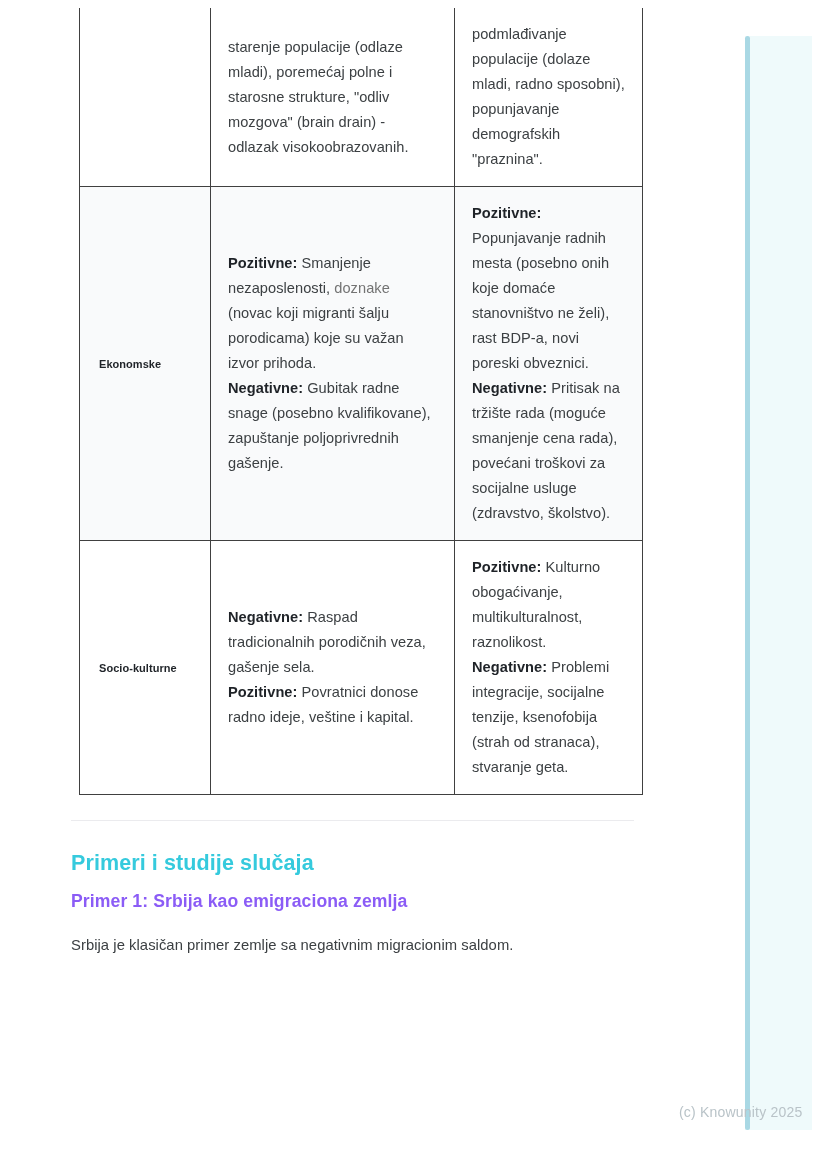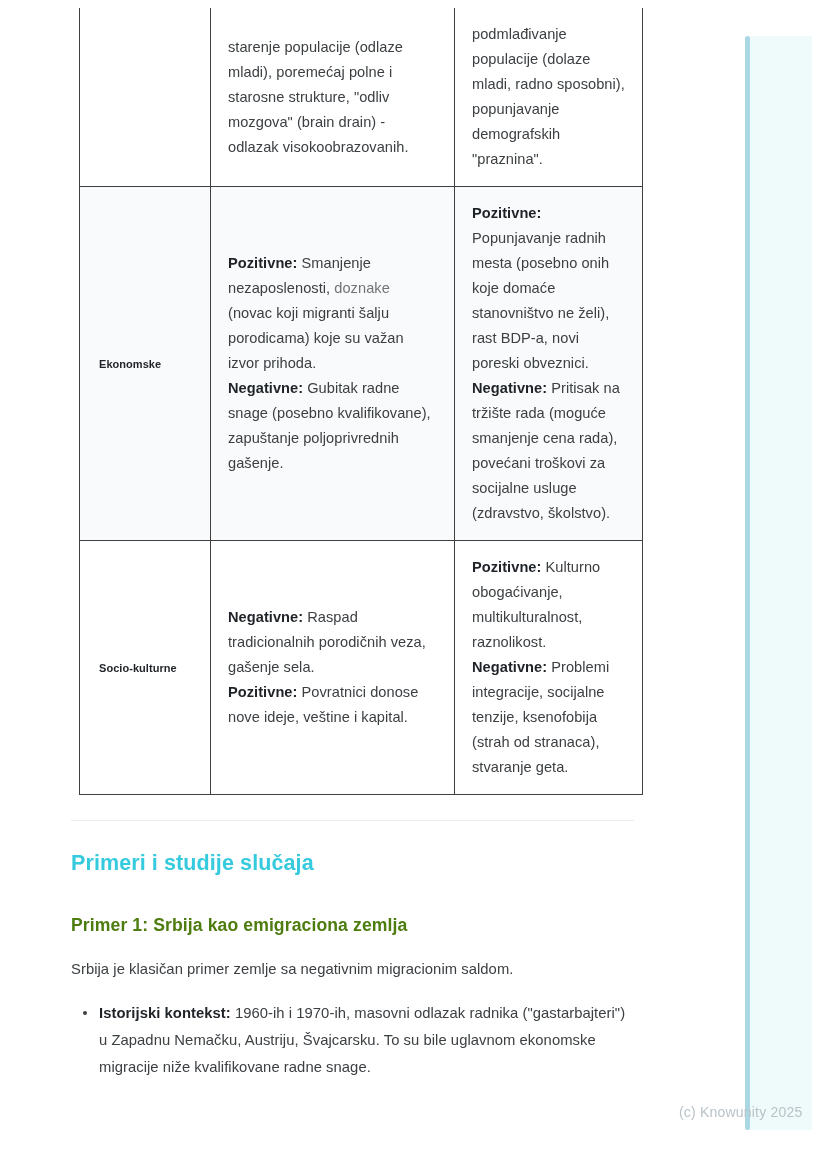--- a/index.html
+++ b/index.html
@@ -94,22 +94,22 @@
     line-height: 28px;
     font-weight: bold;
     color: #35cadd;
     margin: 28px 0 0 0;
     letter-spacing: 0.1px;
   }
   h3.sub-title {
     font-size: 17.6px;
     line-height: 24px;
     font-weight: bold;
-    color: #4d7c0f;
-    margin: 36px 0 0 0;
+    color: #8b5cf6;
+    margin: 12px 0 0 0;
     letter-spacing: 0.1px;
   }
 
   p.para {
     font-size: 14.8px;
     line-height: 23px;
     color: #3c4043;
     margin: 21px 0 0 0;
     letter-spacing: 0.05px;
   }
@@ -205,40 +205,35 @@
             <p class="cell-body"><span class="lbl">Pozitivne:</span><span> Smanjenje nezaposlenosti, </span><span class="em-bold">doznake</span><span> (novac koji migranti šalju porodicama) koje su važan izvor prihoda.</span><br><span class="lbl">Negativne:</span><span> Gubitak radne snage (posebno kvalifikovane), zapuštanje poljoprivrednih gašenje.</span></p>
           </td>
           <td>
             <p class="cell-body"><span class="lbl">Pozitivne:</span><span> Popunjavanje radnih mesta (posebno onih koje domaće stanovništvo ne želi), rast BDP-a, novi poreski obveznici.</span><br><span class="lbl">Negativne:</span><span> Pritisak na tržište rada (moguće smanjenje cena rada), povećani troškovi za socijalne usluge (zdravstvo, školstvo).</span></p>
           </td>
         </tr>
 
         <tr>
           <td class="rowhead">Socio-kulturne</td>
           <td>
-            <p class="cell-body"><span class="lbl">Negativne:</span><span> Raspad tradicionalnih porodičnih veza, gašenje sela.</span><br><span class="lbl">Pozitivne:</span><span> Povratnici donose nove ideje, veštine i kapital.</span></p>
+            <p class="cell-body"><span class="lbl">Negativne:</span><span> Raspad tradicionalnih porodičnih veza, gašenje sela.</span><br><span class="lbl">Pozitivne:</span><span> Povratnici donose radno ideje, veštine i kapital.</span></p>
           </td>
           <td>
             <p class="cell-body"><span class="lbl">Pozitivne:</span><span> Kulturno obogaćivanje, multikulturalnost, raznolikost.</span><br><span class="lbl">Negativne:</span><span> Problemi integracije, socijalne tenzije, ksenofobija (strah od stranaca), stvaranje geta.</span></p>
           </td>
         </tr>
       </tbody>
     </table>
 
     <hr class="rule">
 
     <h2 class="sec-title">Primeri i studije slučaja</h2>
 
     <h3 class="sub-title">Primer 1: Srbija kao emigraciona zemlja</h3>
 
     <p class="para">Srbija je klasičan primer zemlje sa negativnim migracionim saldom.</p>
 
-    <ul class="bullets">
-      <li>
-        <span class="lbl">Istorijski kontekst:</span><span> 1960-ih i 1970-ih, masovni odlazak radnika ("gastarbajteri") u Zapadnu Nemačku, Austriju, Švajcarsku. To su bile uglavnom ekonomske migracije niže kvalifikovane radne snage.</span>
-      </li>
-    </ul>
 
   </div>
 
   <div class="watermark">(c) Knowunity 2025</div>
 
 </div>
 
 </body></html>

